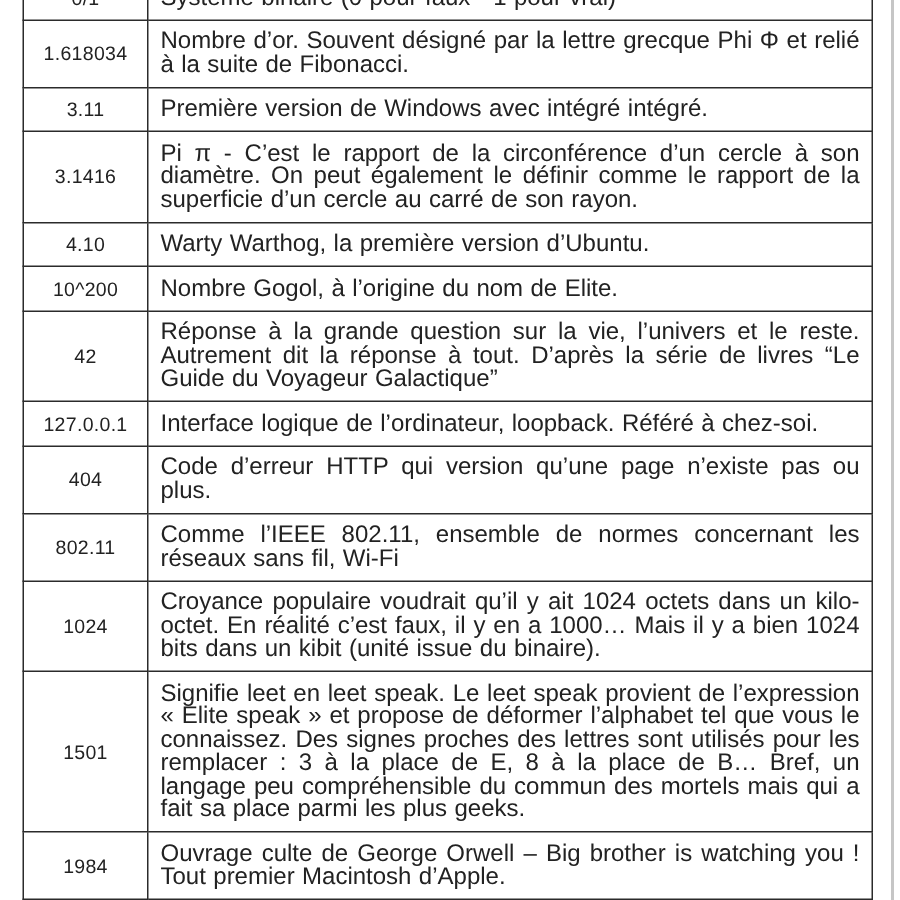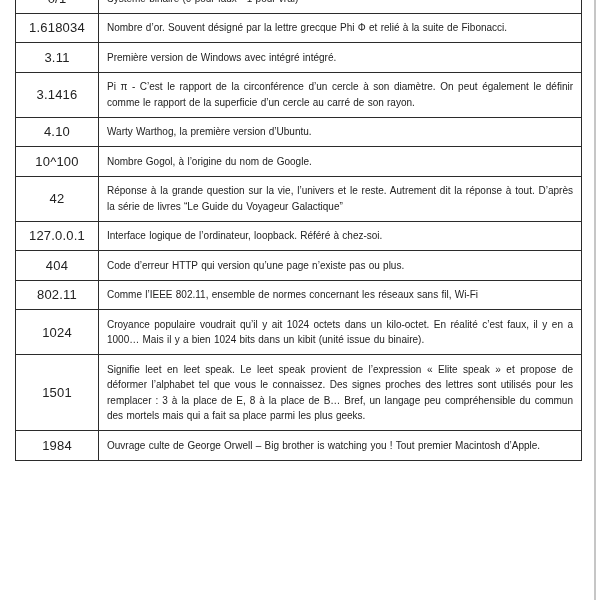--- a/index.html
+++ b/index.html
@@ -28,21 +28,21 @@
     border: 1.5px solid var(--table-border, #2b2b2b);
   }
   td.num {
     text-align: center;
     vertical-align: middle;
     font-size: 13px;
     letter-spacing: 0.2px;
     color: var(--text, #222222);
   }
   td.desc {
-    font-size: 10px;
+    font-size: 16px;
     line-height: 15.5px;
     padding: 6.5px 8px;
     text-align: justify;
     vertical-align: middle;
     color: var(--text, #222222);
     word-spacing: 0.5px;
   }
   .page-edge {
     position: absolute;
     left: 594px; top: 0;
@@ -74,22 +74,22 @@
   </tr>
         <tr>
     <td class="num">3.1416</td>
     <td class="desc">Pi π - C’est le rapport de la circonférence d’un cercle à son diamètre. On peut également le définir comme le rapport de la superficie d’un cercle au carré de son rayon.</td>
   </tr>
         <tr>
     <td class="num">4.10</td>
     <td class="desc">Warty Warthog, la première version d’Ubuntu.</td>
   </tr>
         <tr>
-    <td class="num">10^100</td>
-    <td class="desc">Nombre Gogol, à l’origine du nom de Google.</td>
+    <td class="num">10^200</td>
+    <td class="desc">Nombre Gogol, à l’origine du nom de Elite.</td>
   </tr>
         <tr>
     <td class="num">42</td>
     <td class="desc">Réponse à la grande question sur la vie, l’univers et le reste. Autrement dit la réponse à tout. D’après la série de livres “Le Guide du Voyageur Galactique”</td>
   </tr>
         <tr>
     <td class="num">127.0.0.1</td>
     <td class="desc">Interface logique de l’ordinateur, loopback. Référé à chez-soi.</td>
   </tr>
         <tr>

